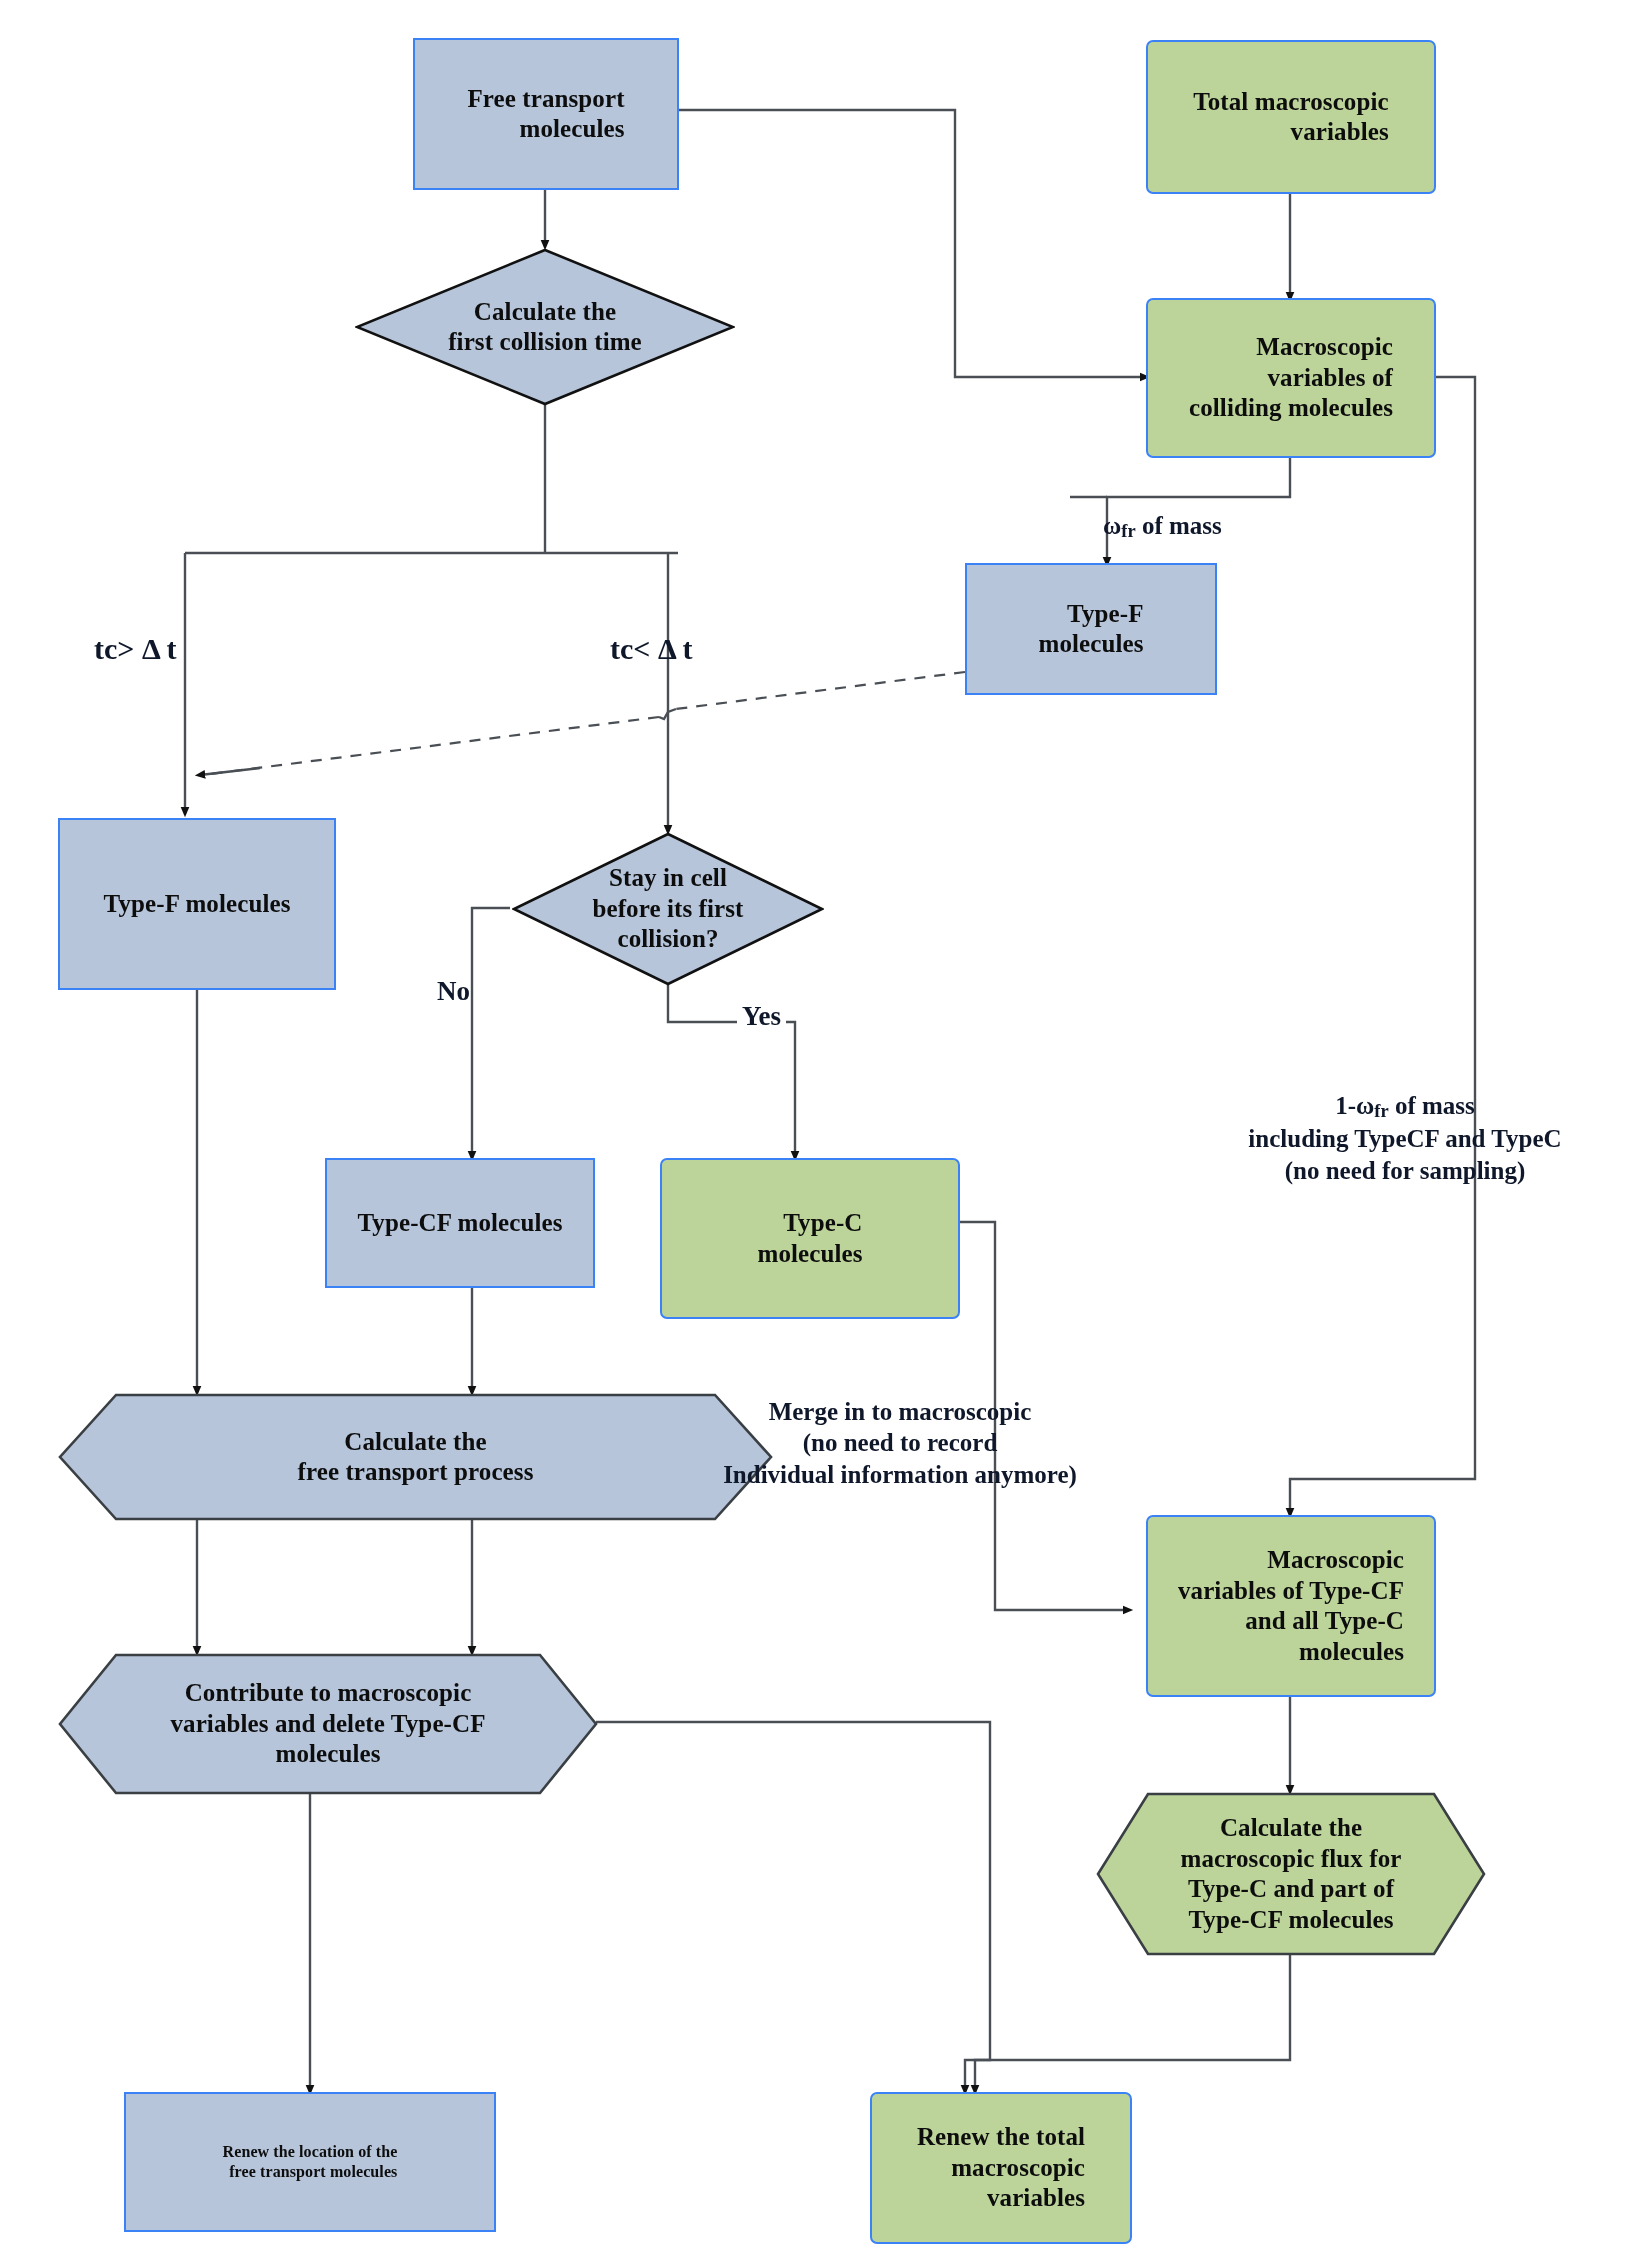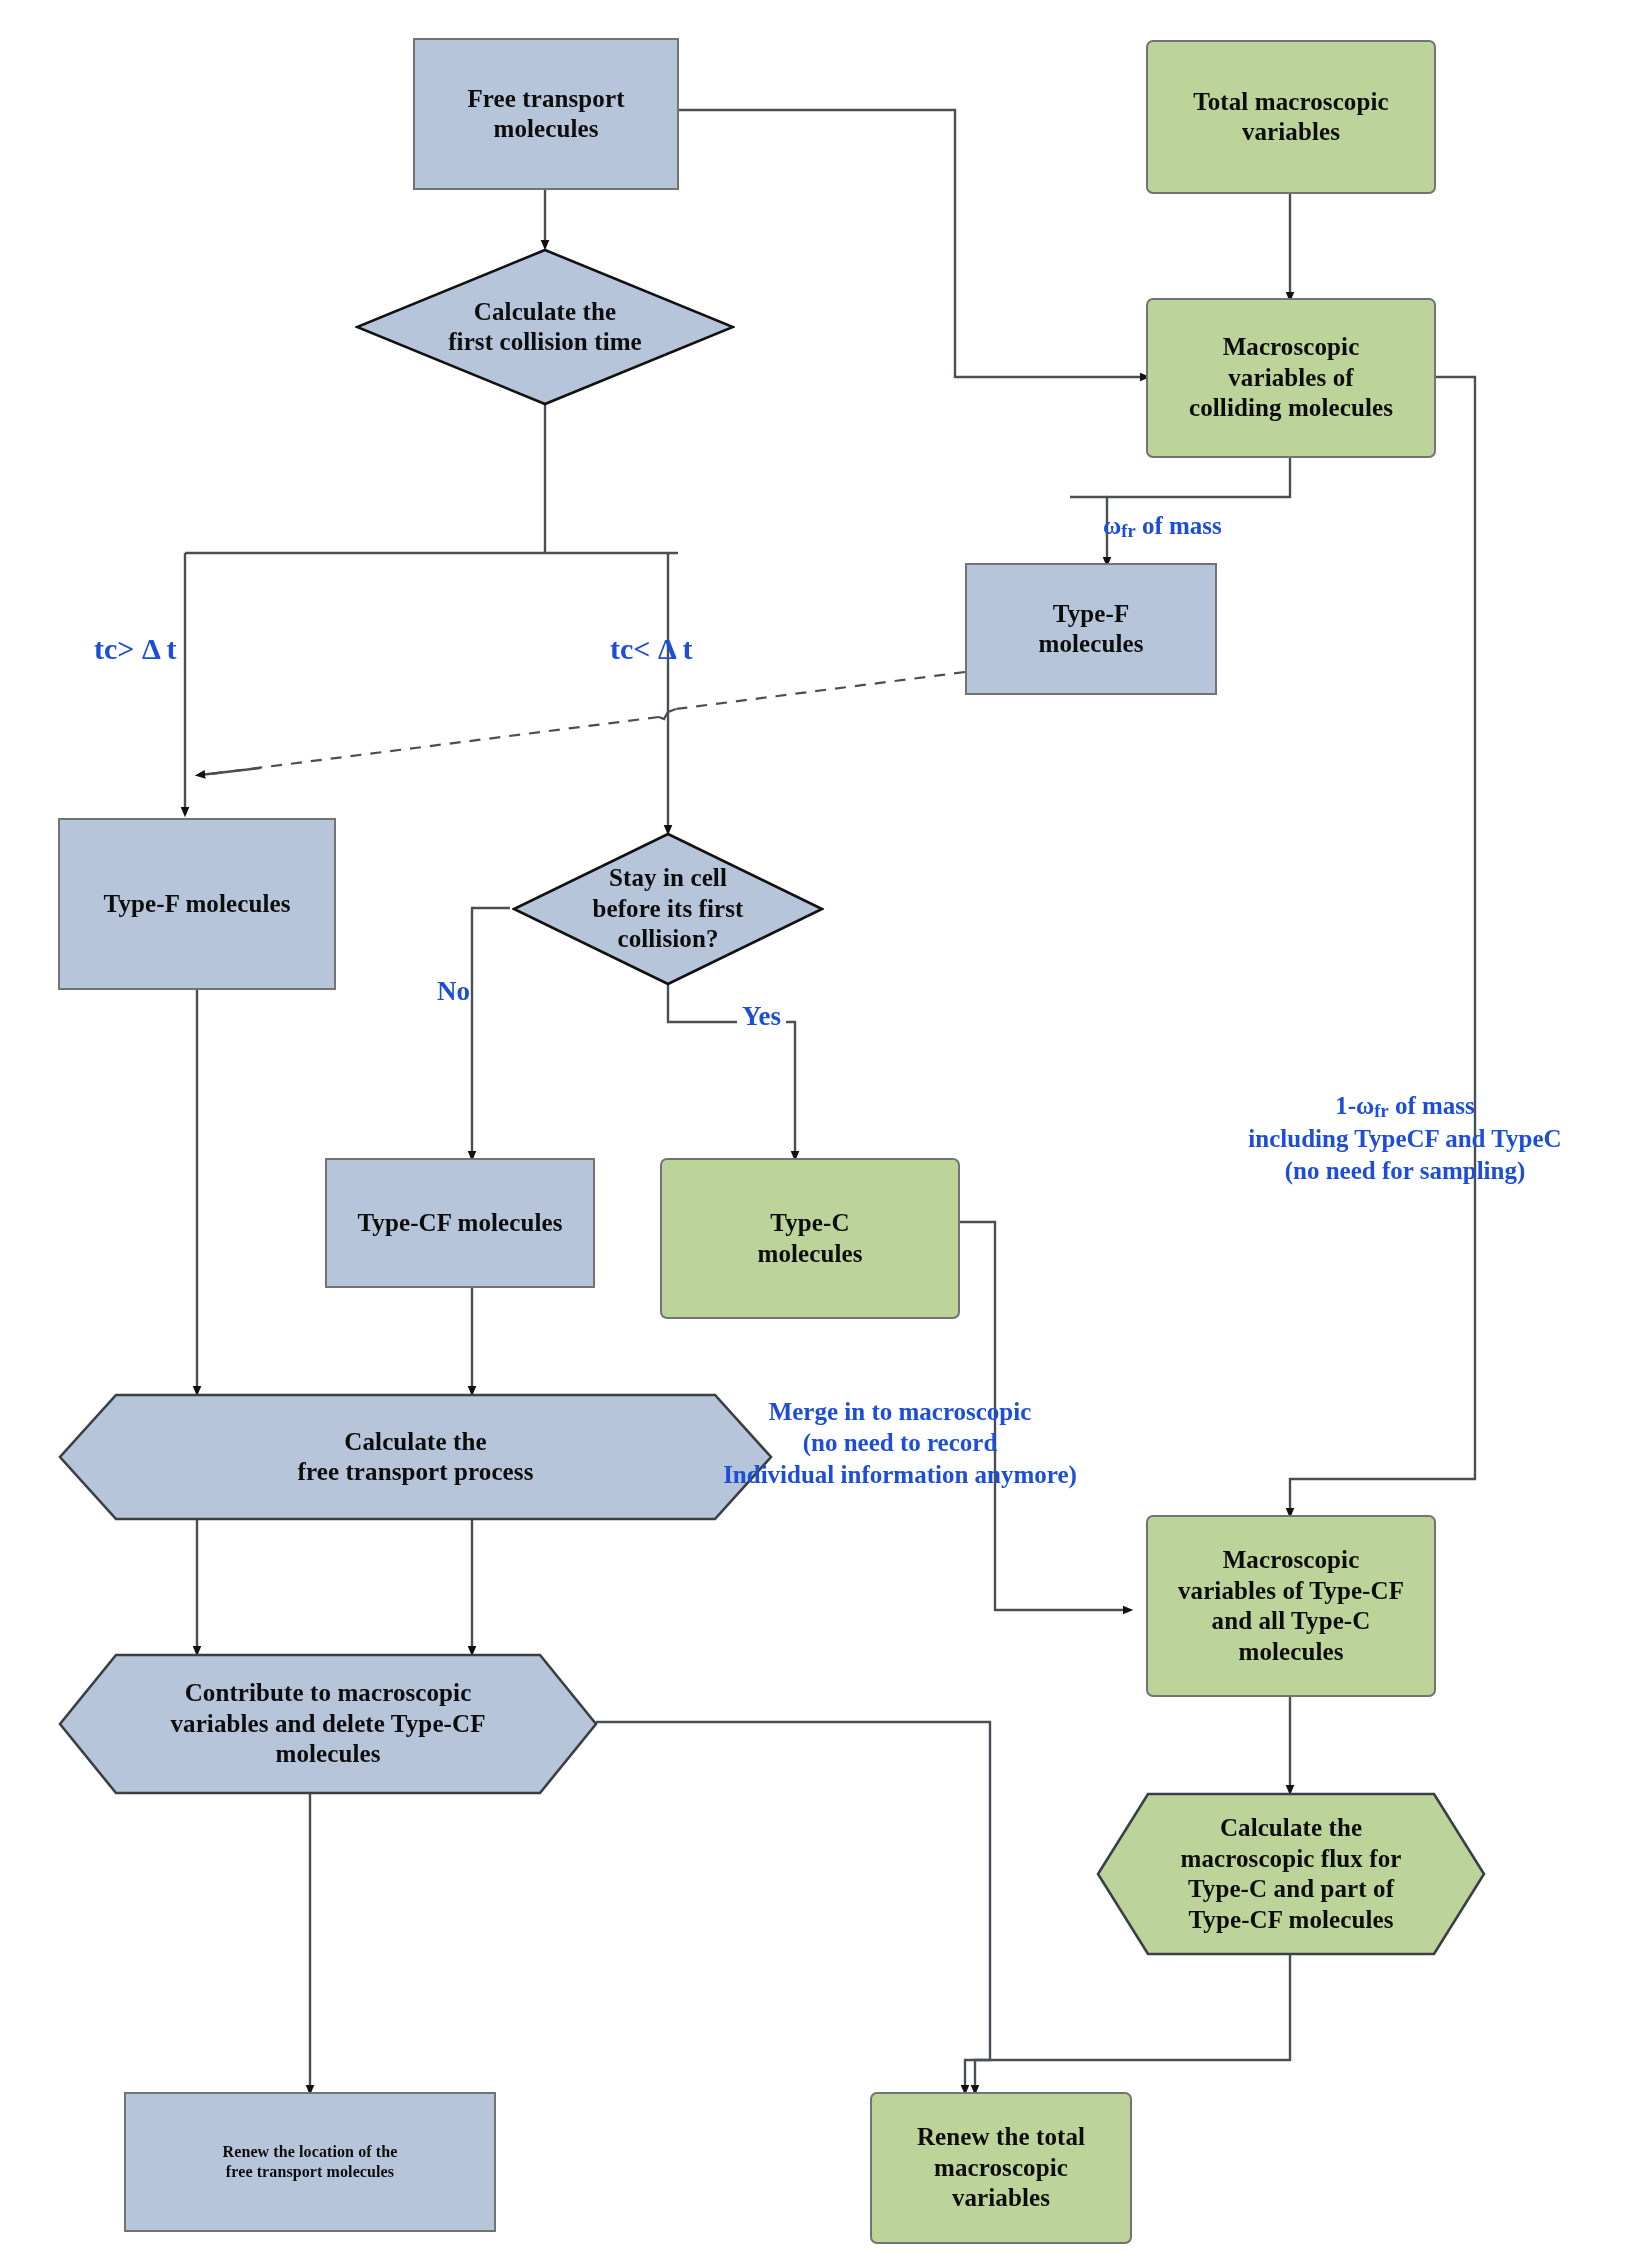--- a/index.html
+++ b/index.html
@@ -28,21 +28,22 @@
     display: flex;
     align-items: center;
     justify-content: center;
     text-align: center;
     font-weight: bold;
     color: #0d0d0d;
     line-height: 1.22;
     letter-spacing: 0.1px;
   }
   .rect {
-    border: 2px solid #737373;
+    border: 2px solid #3b82f6;
+    text-align: right;
   }
   .blue  { background: #b6c5da; }
   .green { background: #bcd49a; border-radius: 7px; }
 
   .diamond { background: transparent; border: none; }
   .diamond .dshape {
     position: absolute;
     left: 0; top: 0; right: 0; bottom: 0;
   }
   .diamond .dtext,
@@ -54,21 +55,21 @@
   .hexa { background: transparent; border: none; }
   .hexa .dshape {
     position: absolute;
     left: 0; top: 0; right: 0; bottom: 0;
   }
 
   .lbl {
     position: absolute;
     font-family: "Liberation Serif", "DejaVu Serif", serif;
     font-weight: bold;
-    color: #1d4ed8;
+    color: #0f172a;
     white-space: pre;
     line-height: 1.25;
   }
   .lbl.multi { white-space: normal; text-align: center; }
   .sub { font-size: 0.74em; vertical-align: -0.18em; letter-spacing: 0; }
 </style>
 </head>
 <body>
 
 <div id="canvas">

